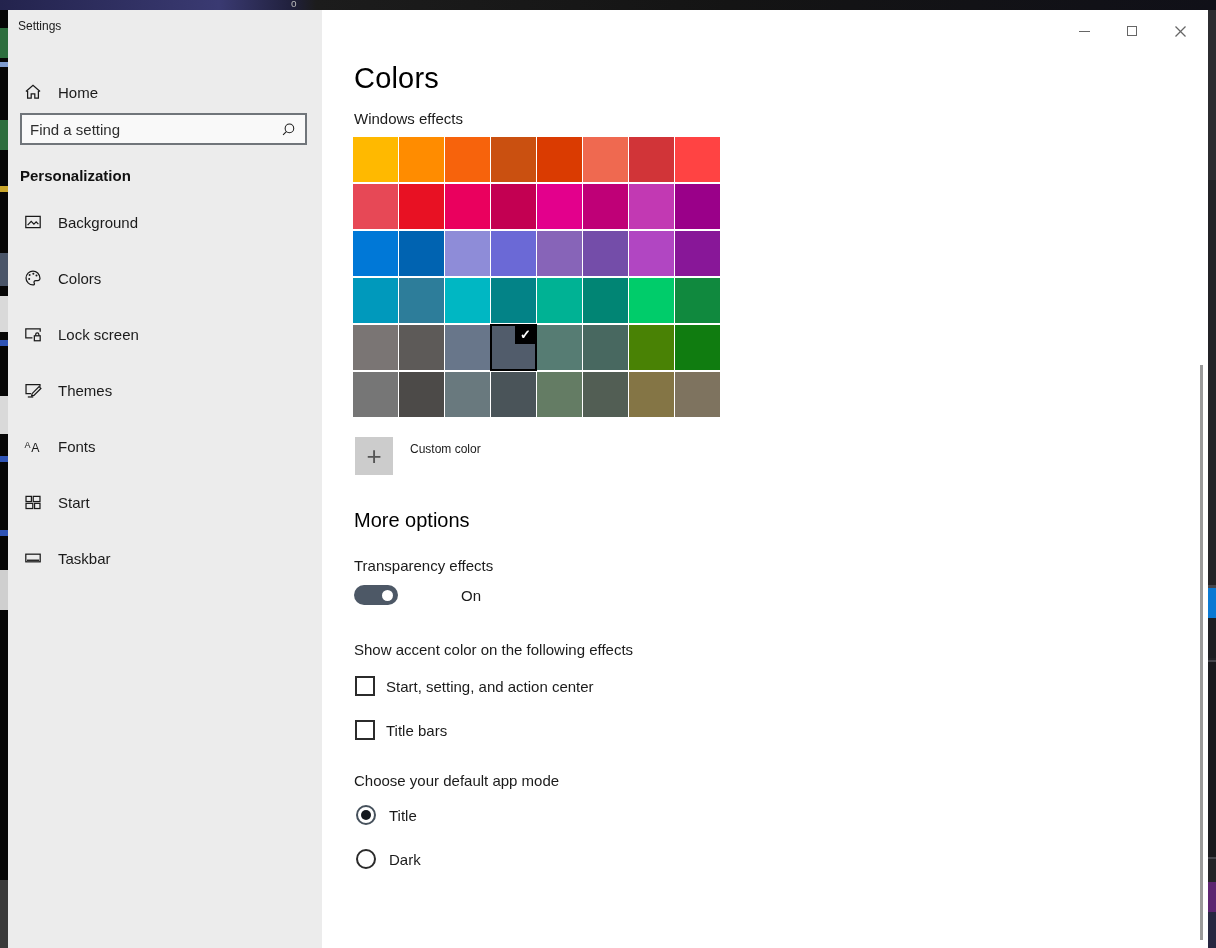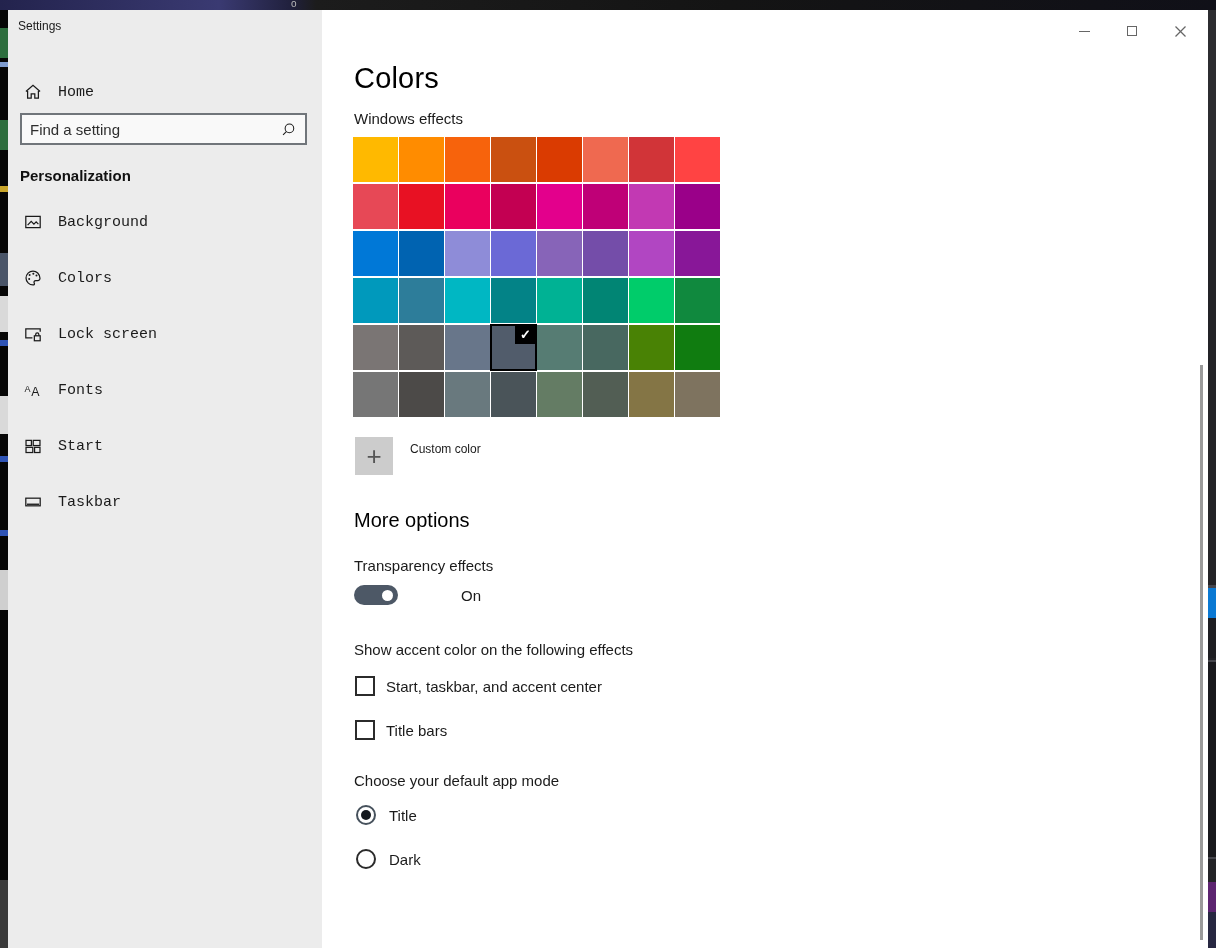--- a/index.html
+++ b/index.html
@@ -17,21 +17,21 @@
   .desktop-right { position:absolute; left:1208px; top:10px; width:8px; height:938px; background:#232327; overflow:hidden; }
   .frag { position:absolute; width:100%; }
 
   
   .window { position:absolute; left:8px; top:10px; width:1200px; height:938px; background:#ffffff; display:flex; }
 
   
   .sidebar { width:314px; height:100%; background:#ececec; flex:0 0 314px; position:relative; }
   .app-title { position:absolute; left:10px; top:9px; font-size:12px; color:#1b1b1b; }
   .nav-row { display:flex; align-items:center; height:40px; padding-left:16px; gap:16px; cursor:default; }
-  .nav-row .label { font-size:15px; color:#1b1b1b; white-space:nowrap;font-family:Liberation Mono, monospace; }
+  .nav-row .label { font-size:15px; color:#1b1b1b; white-space:nowrap; }
   .nav-row svg, .home-row svg { flex:0 0 18px; }
   .home-row { position:absolute; left:0; top:62px; width:100%; }
   .searchbox { position:absolute; left:12px; top:103px; width:287px; height:32px;
     border:2px solid #70757a; background:#f9f9f9; display:flex; align-items:center; }
   .searchbox input { flex:1; border:none; outline:none; background:transparent;
     font-family:"Liberation Sans", sans-serif; font-size:15px; color:#1b1b1b; padding:0 8px; }
   .searchbox input::placeholder { color:#2e2e2e; opacity:1; }
   .searchbox .mag { margin-right:9px; flex:0 0 15px; }
   .section-header { position:absolute; left:12px; top:157px; font-size:15px; font-weight:bold; color:#111; }
   .nav-list { position:absolute; left:0; top:192px; width:100%; display:flex; flex-direction:column; gap:16px; }
@@ -168,20 +168,28 @@
           </svg>
           <span class="label">Colors</span>
         </div>
         <div class="nav-row">
           <svg class="icon" width="18" height="18" viewBox="0 0 16 16">
             <path d="M14.4 6 V3.4 H1.6 V11.4 H7.5"></path>
             <rect x="9.2" y="9.6" width="5.2" height="4.4"></rect>
             <path d="M10.4 9.6 V8.5 a1.4 1.4 0 0 1 2.8 0 V9.6"></path>
           </svg>
           <span class="label">Lock screen</span>
+        </div>
+        <div class="nav-row">
+          <svg class="icon" width="18" height="18" viewBox="0 0 16 16">
+            <path d="M6.2 11.2 H1.8 V3.2 H14.2 V5.2"></path>
+            <path d="M7.2 11.2 L13.4 5 L15 6.6 L8.8 12.8 L6.8 13.2 Z"></path>
+            <line x1="3.4" y1="14.2" x2="8.2" y2="14.2"></line>
+          </svg>
+          <span class="label">Themes</span>
         </div>
         <div class="nav-row">
           <svg class="icon" width="18" height="18" viewBox="0 0 16 16">
             <text x="0.5" y="9.5" font-size="8">A</text>
             <text x="6.5" y="13.5" font-size="11">A</text>
           </svg>
           <span class="label">Fonts</span>
         </div>
         <div class="nav-row">
           <svg class="icon" width="18" height="18" viewBox="0 0 16 16">
@@ -287,21 +295,21 @@
         <div class="toggle" id="transparency-toggle" style="background: rgb(77, 88, 102);">
           <span class="knob"></span>
         </div>
         <span class="toggle-state">On</span>
       </div>
 
       <div class="accent-label">Show accent color on the following effects</div>
 
       <div class="cb-row cb0">
         <span class="cb-box"></span>
-        <span class="cb-label">Start, taskbar, and accent center</span>
+        <span class="cb-label">Start, setting, and action center</span>
       </div>
       <div class="cb-row cb1">
         <span class="cb-box"></span>
         <span class="cb-label">Title bars</span>
       </div>
 
       <div class="mode-label">Choose your default app mode</div>
 
       <div class="radio-row r0 selected">
         <span class="radio">

